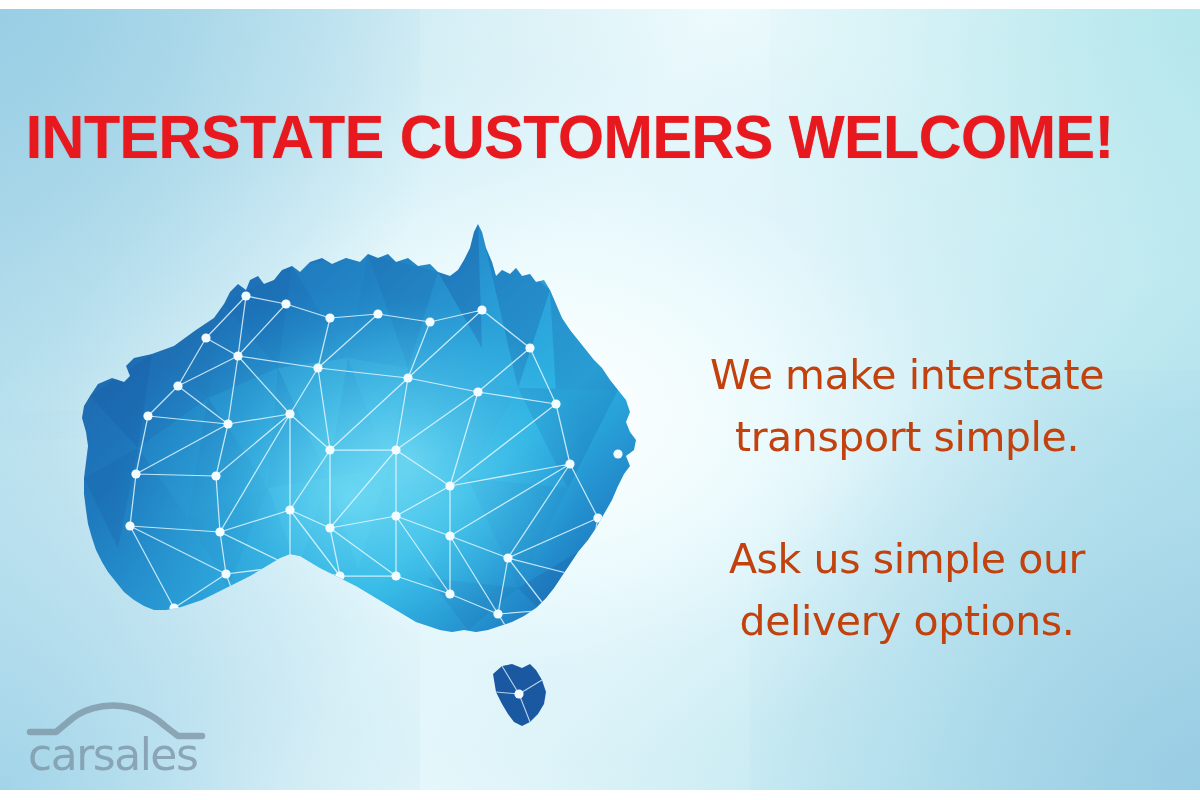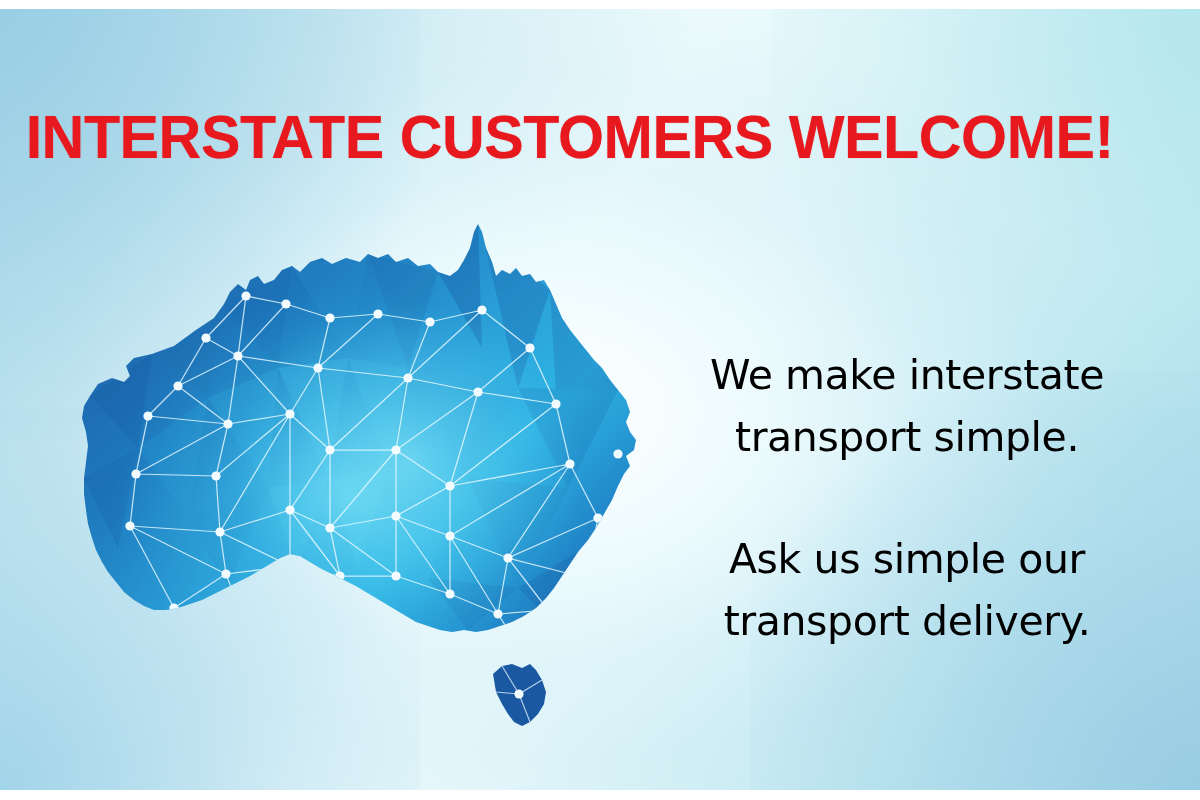--- a/index.html
+++ b/index.html
@@ -128,21 +128,21 @@
   #map-wrap svg { display: block; width: 100%; height: 100%; }
 
   
   #copy {
     position: absolute;
     left: 672px;
     top: 344px;
     width: 470px;
     text-align: center;
     z-index: 20;
-    color: #000000;
+    color: #c2410c;
     font-family: "DejaVu Sans", "Liberation Sans", sans-serif;
     font-size: 41px;
     line-height: 62px;
     letter-spacing: -0.4px;
   }
   #copy .para { margin: 0; }
   #copy .gap { height: 60px; }
 
   
   #logo {
@@ -343,17 +343,23 @@
         <circle cx="441" cy="476" r="4.6" fill="#f2fcff"></circle>
       </g>
     </svg>
   </div>
 
   <div id="copy">
     <p class="para">We make interstate</p>
     <p class="para">transport simple.</p>
     <div class="gap"></div>
     <p class="para">Ask us simple our</p>
-    <p class="para">transport delivery.</p>
+    <p class="para">delivery options.</p>
   </div>
 
+  <div id="logo">
+    <svg viewBox="0 0 190 80" xmlns="http://www.w3.org/2000/svg" aria-label="carsales">
+      <path d="M4,34 L30,34 L42,24 C56,11 76,6 95,8 C114,10 128,18 139,28 L152,38 L176,38" fill="none" stroke="#7d96a6" stroke-width="6.5" stroke-linecap="round" stroke-linejoin="round"></path>
+      <text x="2" y="72" font-family="DejaVu Sans, Liberation Sans, sans-serif" font-size="44" letter-spacing="-1.5" fill="#7d96a6">carsales</text>
+    </svg>
+  </div>
 
 </div>
 
 </body></html>

